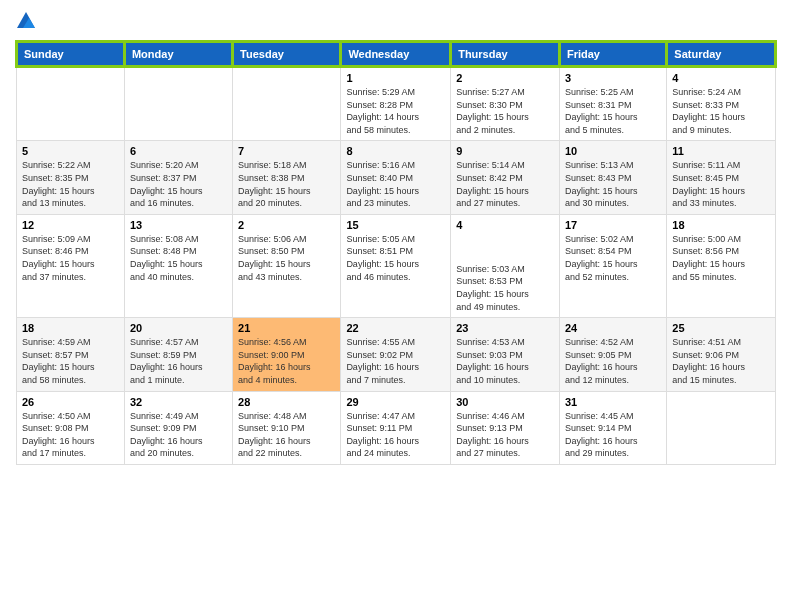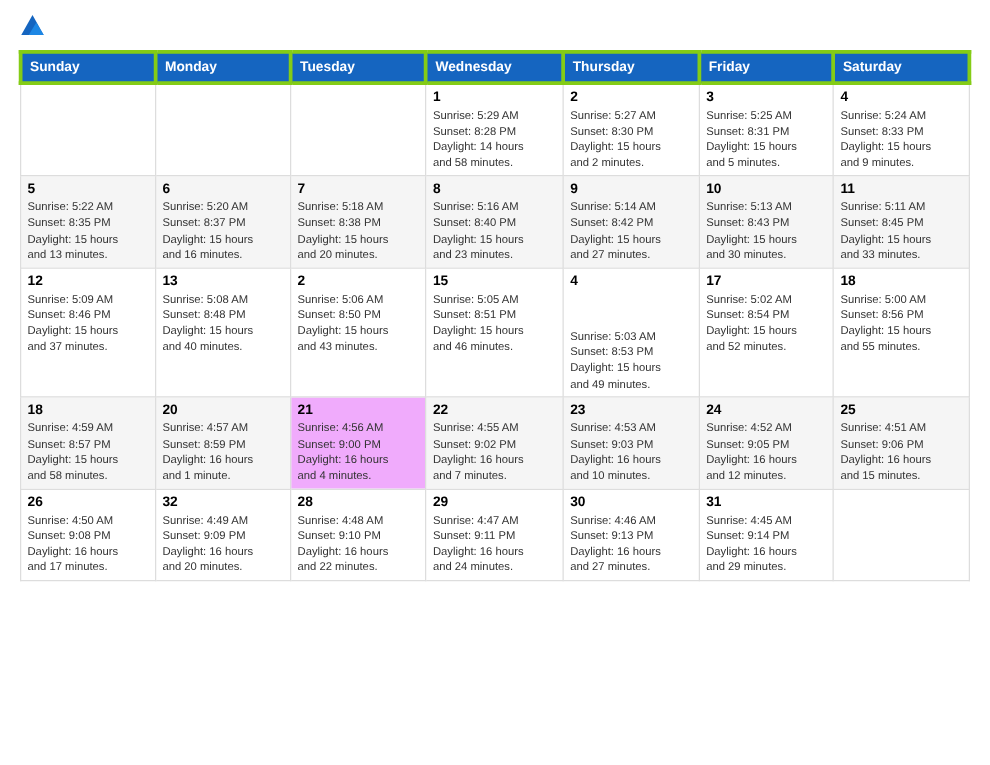--- a/index.html
+++ b/index.html
@@ -268,21 +268,21 @@
 Daylight: 15 hours
 and 58 minutes.</div>
           </td>
           <td style="background: rgb(245, 245, 245); margin-left: 12px;">
             <div class="day-num">20</div>
             <div class="day-info" style="white-space: pre-line;">Sunrise: 4:57 AM
 Sunset: 8:59 PM
 Daylight: 16 hours
 and 1 minute.</div>
           </td>
-          <td style="background: #f0abfc; margin-top: 10px;">
+          <td style="background: #fdba74; margin-top: 10px;">
             <div class="day-num">21</div>
             <div class="day-info" style="white-space: pre-line;">Sunrise: 4:56 AM
 Sunset: 9:00 PM
 Daylight: 16 hours
 and 4 minutes.</div>
           </td>
           <td style="background: rgb(245, 245, 245);">
             <div class="day-num">22</div>
             <div class="day-info" style="white-space: pre-line;">Sunrise: 4:55 AM
 Sunset: 9:02 PM

